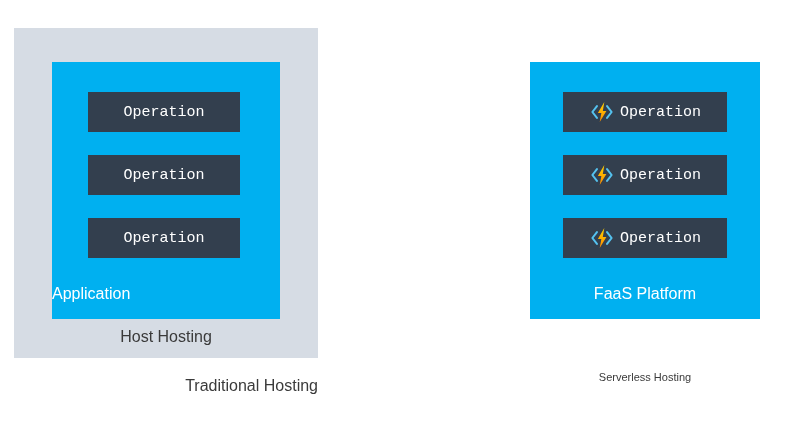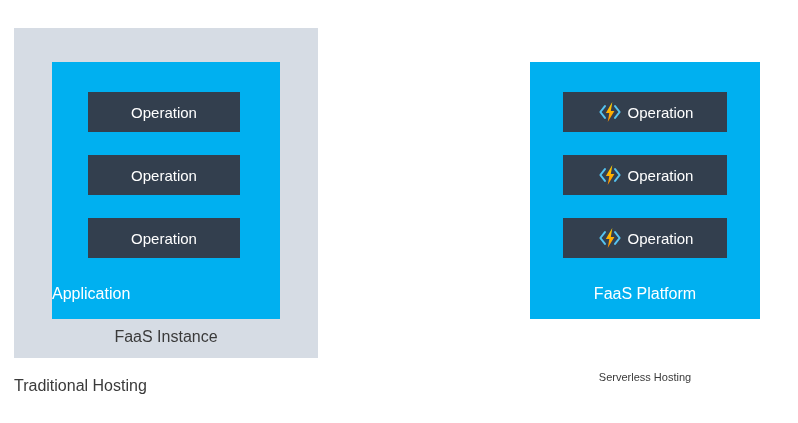--- a/index.html
+++ b/index.html
@@ -31,20 +31,21 @@
     top: 34px;
     width: 228px;
     height: 257px;
     background: #00b0f0;
   }
   .ops {
     position: absolute;
     left: 36px;
     top: 30px;
     width: 152px;
+    font-family: Liberation Mono, monospace;
   }
   .op {
     height: 40px;
     margin-bottom: 23px;
     background: #333f4e;
     color: #ffffff;
     font-size: 15px;
     display: flex;
     align-items: center;
     justify-content: center;
@@ -66,21 +67,21 @@
     top: 300px;
     text-align: center;
     color: #3a3a3a;
     font-size: 16px;
   }
   .caption-left {
     position: absolute;
     left: 14px;
     top: 377px;
     width: 304px;
-    text-align: left;
+    text-align: right;
     color: #3a3a3a;
     font-size: 16px;
   }
 
   
   .faas-box {
     position: absolute;
     left: 530px;
     top: 62px;
     width: 230px;
@@ -153,21 +154,21 @@
           </div>
           <div class="op">
             <span>Operation</span>
           </div>
           <div class="op">
             <span>Operation</span>
           </div>
         </div>
         <div class="app-label">Application</div>
       </div>
-      <div class="host-label">FaaS Instance</div>
+      <div class="host-label">Host Hosting</div>
     </div>
     <div class="caption-left">Traditional Hosting</div>
   </div>
 
   <div>
     <div class="faas-box">
       <div class="ops ops-right">
 
         <div class="op op-right">
           <span class="fn-icon">

